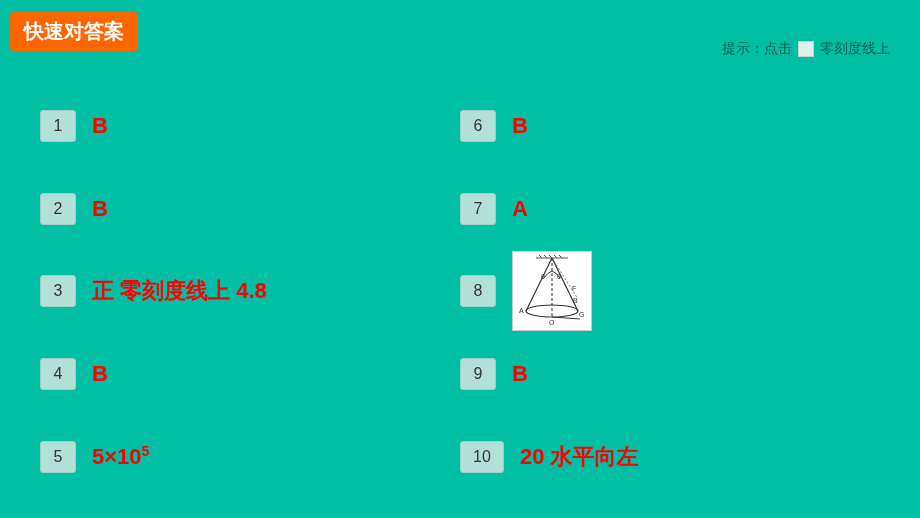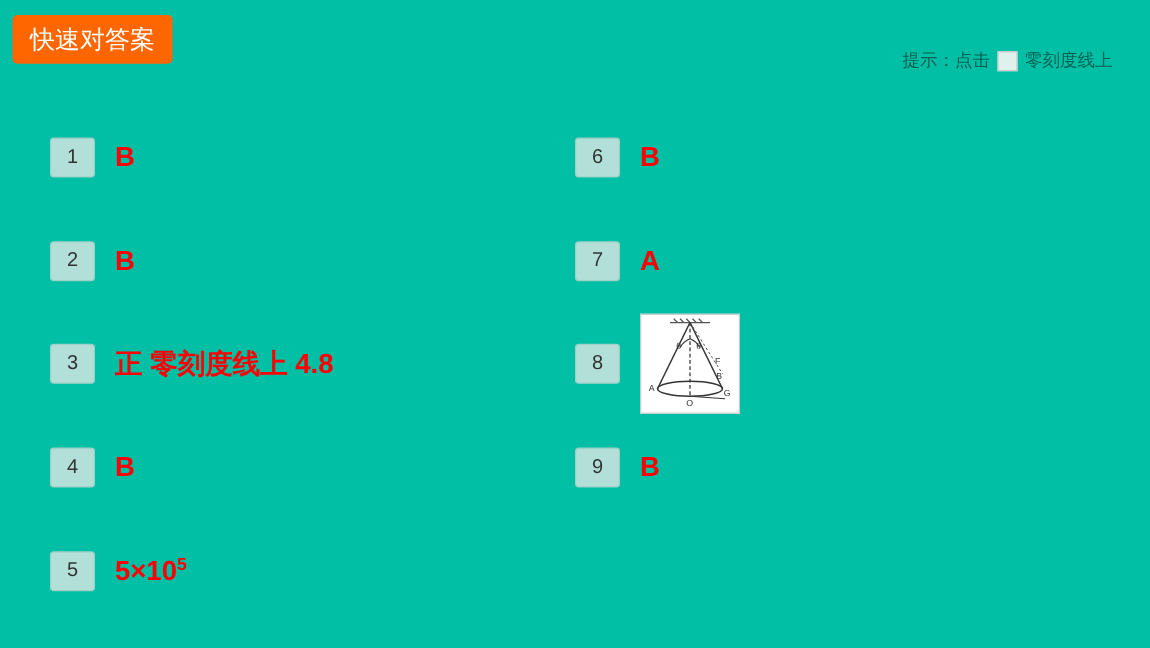--- a/index.html
+++ b/index.html
@@ -13,21 +13,21 @@
     }
 
     
     .title-badge {
       position: absolute;
       top: 12px;
       left: 10px;
       background-color: #FF6600;
       color: white;
       font-size: 20px;
-      font-weight: normal;
+      font-weight: bold;
       padding: 6px 14px;
       border-radius: 4px;
     }
 
     
     .hint-area {
       position: absolute;
       top: 40px;
       right: 30px;
       display: flex;
@@ -190,14 +190,18 @@
   <div class="answer-item">
     <div class="num-box">9</div>
     <span class="answer-text">B</span>
   </div>
 
   <div class="answer-item">
     <div class="num-box">5</div>
     <span class="answer-text">5×10<sup>5</sup></span>
   </div>
 
+  <div class="answer-item">
+    <div class="num-box" style="min-width:44px;">10</div>
+    <span class="answer-text">20   水平向左</span>
+  </div>
 
 </div>
 
 </body></html>

